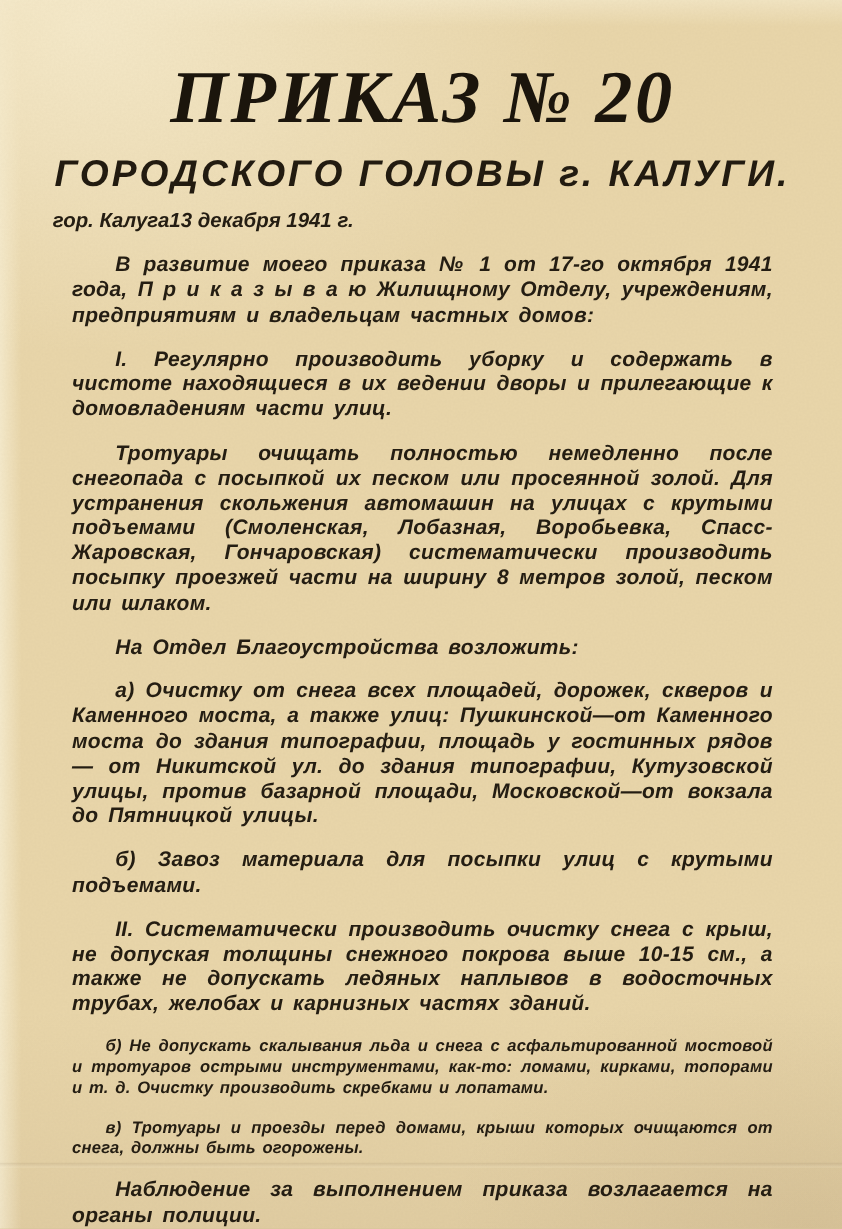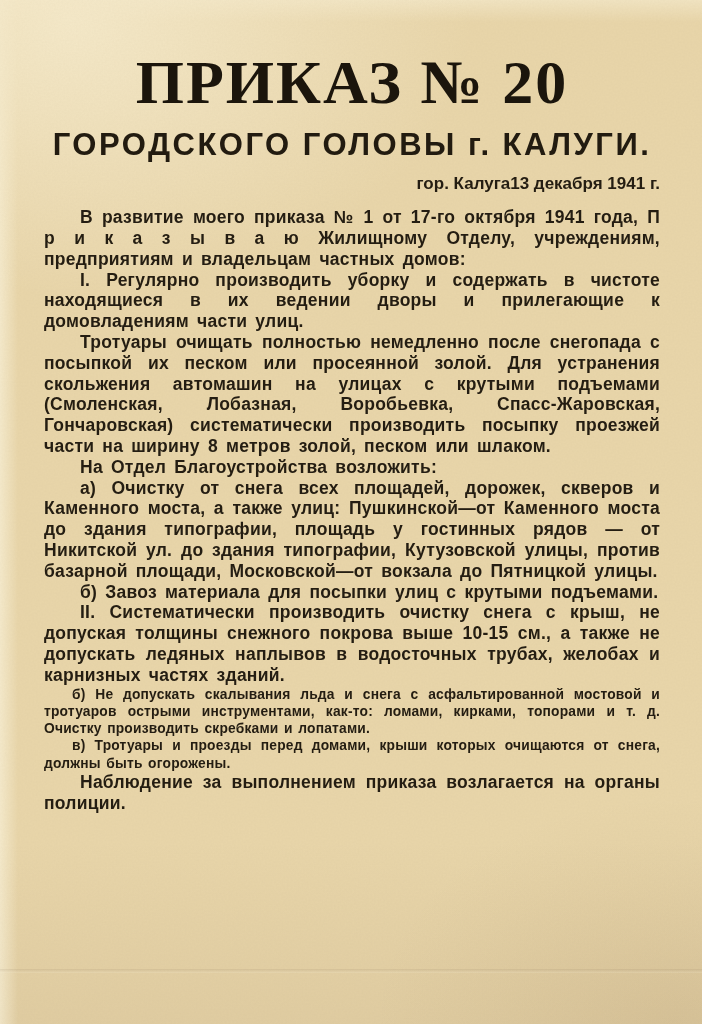--- a/index.html
+++ b/index.html
@@ -10,48 +10,49 @@
   .page{
     position:relative;width:702px;height:1024px;overflow:hidden;
     background:
       radial-gradient(ellipse 620px 420px at 10% 2%, var(--paper-light) 0%, rgba(245,233,201,0) 65%),
       radial-gradient(ellipse 500px 380px at 96% 100%, rgba(120,90,55,0.10) 0%, rgba(120,90,55,0) 60%),
       linear-gradient(to right, rgba(255,250,230,0.55) 0px, rgba(255,250,230,0) 18px),
       linear-gradient(to bottom, rgba(255,250,230,0.4) 0px, rgba(255,250,230,0) 22px),
       linear-gradient(to bottom, rgba(0,0,0,0) 82%, rgba(110,80,50,0.07) 100%),
       var(--paper);
     color:var(--ink);
+    font-style:italic;
   }
   .grain{position:absolute;inset:0;pointer-events:none;}
   .crease{
     position:absolute;left:0;right:0;top:969px;height:4px;pointer-events:none;
     background:linear-gradient(to bottom, rgba(90,65,40,0.10), rgba(255,248,225,0.18));
   }
   .content{position:relative;padding:50px 42px 0 44px;}
   .title{
     margin:0;text-align:center;
     font-family:"Liberation Serif", "DejaVu Serif", serif;
     font-weight:700;font-size:62px;line-height:1.05;letter-spacing:2px;
     color:#1b150c; white-space:nowrap;
   }
   .subtitle{
     margin:13px 0 0 0;text-align:center;
     font-family:"Liberation Sans", "DejaVu Sans", sans-serif;
     font-weight:700;font-size:31px;line-height:1.1;letter-spacing:2.5px;
     color:#221b10; white-space:nowrap;
   }
   .meta-row{
-    display:flex;justify-content:flex-end;align-items:baseline;
+    display:flex;justify-content:flex-start;align-items:baseline;
     margin-top:12px;
     font-family:"Liberation Sans", "DejaVu Sans", sans-serif;
     font-weight:700;font-size:17px;
   }
   .order-body{margin-top:13px;}
   .order-body p{
-    margin:0;color:var(--ink);
+    margin:16px;color:var(--ink);
     font-family:"Liberation Sans", "DejaVu Sans", sans-serif;
     font-weight:700;
     text-align:justify;
   }
   p.body-par{
     font-size:17.5px;line-height:20.8px;text-indent:36px;
     letter-spacing:0.25px;word-spacing:3px;
   }
   p.note-par{
     font-size:13.8px;line-height:17.3px;text-indent:28px;

